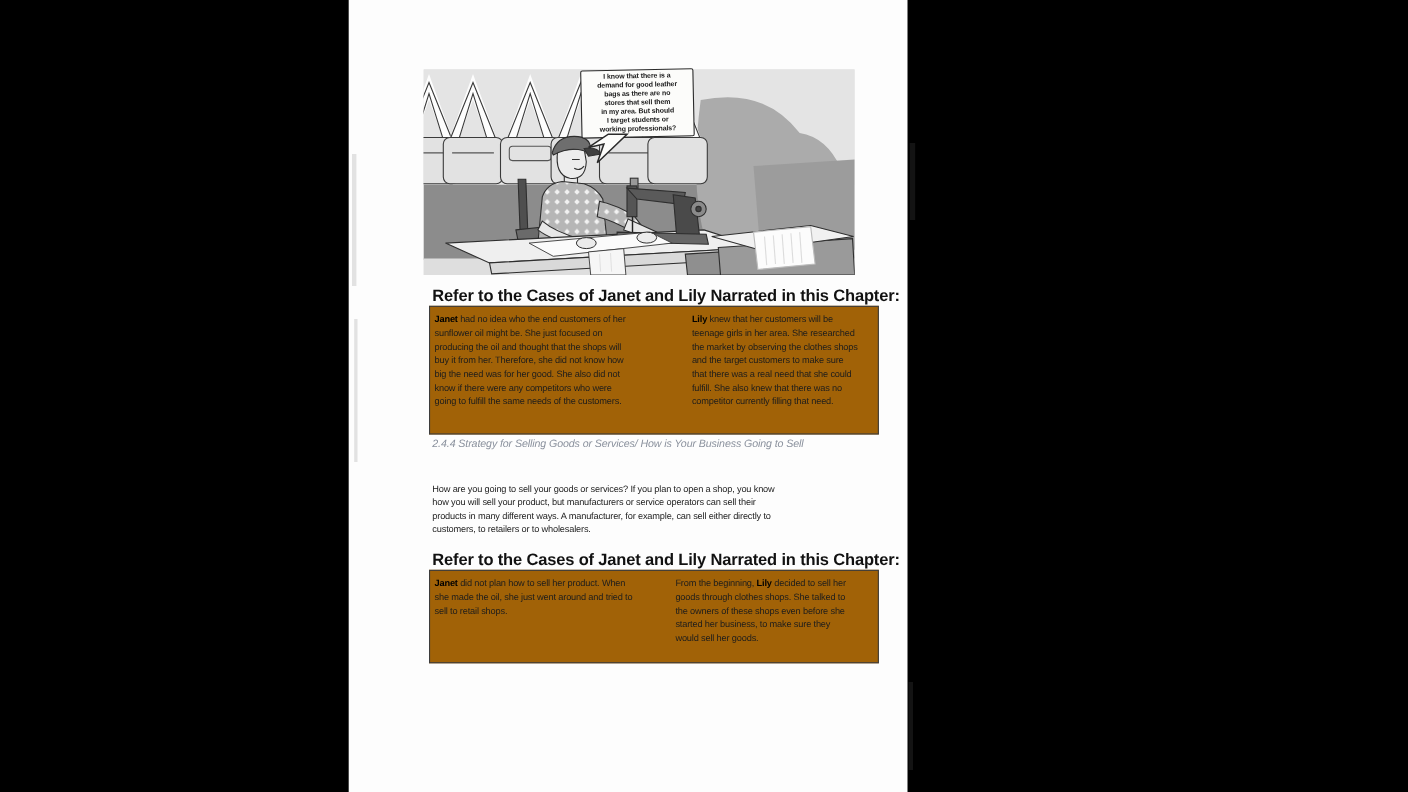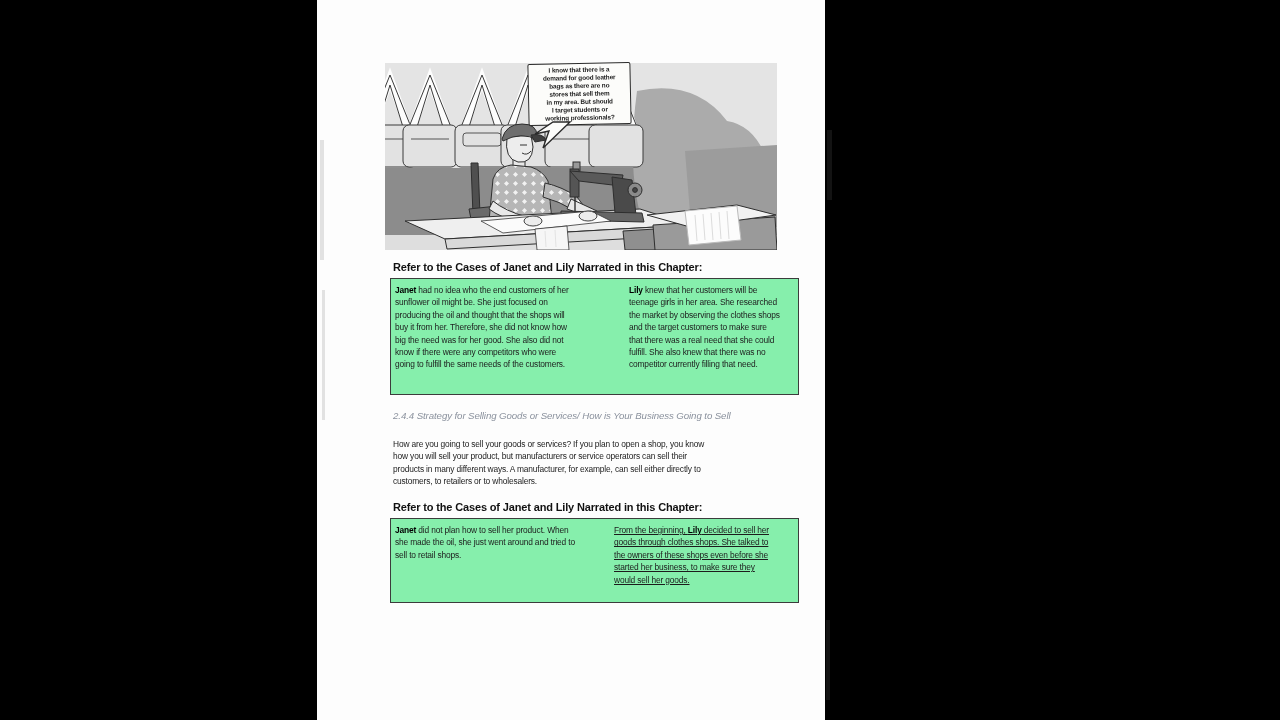--- a/index.html
+++ b/index.html
@@ -23,43 +23,43 @@
     transform:rotate(-1.2deg);box-sizing:border-box;
     display:flex;align-items:center;justify-content:center;text-align:center;
   }
   .bubble-text{
     white-space:pre-line;font-size:6.4px;line-height:8.1px;font-weight:bold;
     color:#222;letter-spacing:-0.1px;
   }
   .bubble-tail{position:absolute;left:148px;top:58px;}
   
   .h-refer{
-    position:absolute;left:76px;font-weight:bold;font-size:11px;
+    position:absolute;left:76px;font-weight:bold;font-size:15px;
     letter-spacing:-0.15px;color:#111;
   }
   .h-refer.first{top:261px;}
   .h-refer.second{top:501px;}
   .case-box{
     position:absolute;left:73px;width:409px;box-sizing:border-box;
-    border:1px solid #3c3c3c;background:#86efac;
+    border:1px solid #3c3c3c;background:#a16207;
   }
   .case-box.one{top:278px;height:117px;}
   .case-box.two{top:518px;height:85px;}
   .col{
     position:absolute;top:5px;white-space:pre-line;
     font-size:8.4px;line-height:12.4px;letter-spacing:-0.15px;color:#1c1c1c;
   }
   .box1-left{left:4px;width:204px;}
   .box1-right{left:238px;width:172px;}
   .box2-left{left:4px;width:208px;}
-  .box2-right{left:223px;width:180px;text-decoration:underline;}
+  .box2-right{left:223px;width:180px;}
   .col b{color:#000;}
   .section-heading{
     position:absolute;left:76px;width:400px;font-style:italic;
-    font-size:9.7px;letter-spacing:-0.1px;color:#8a919d;margin-top:12px;
+    font-size:9.7px;letter-spacing:-0.1px;color:#8a919d;
   }
   .section-heading.l1{top:398px;}
   .section-heading.l2{top:418px;}
   .body-para{
     position:absolute;left:76px;top:438px;width:400px;white-space:pre-line;
     font-size:8.4px;line-height:12.35px;letter-spacing:-0.15px;color:#1c1c1c;
   }
 </style>
 </head>
 <body>

